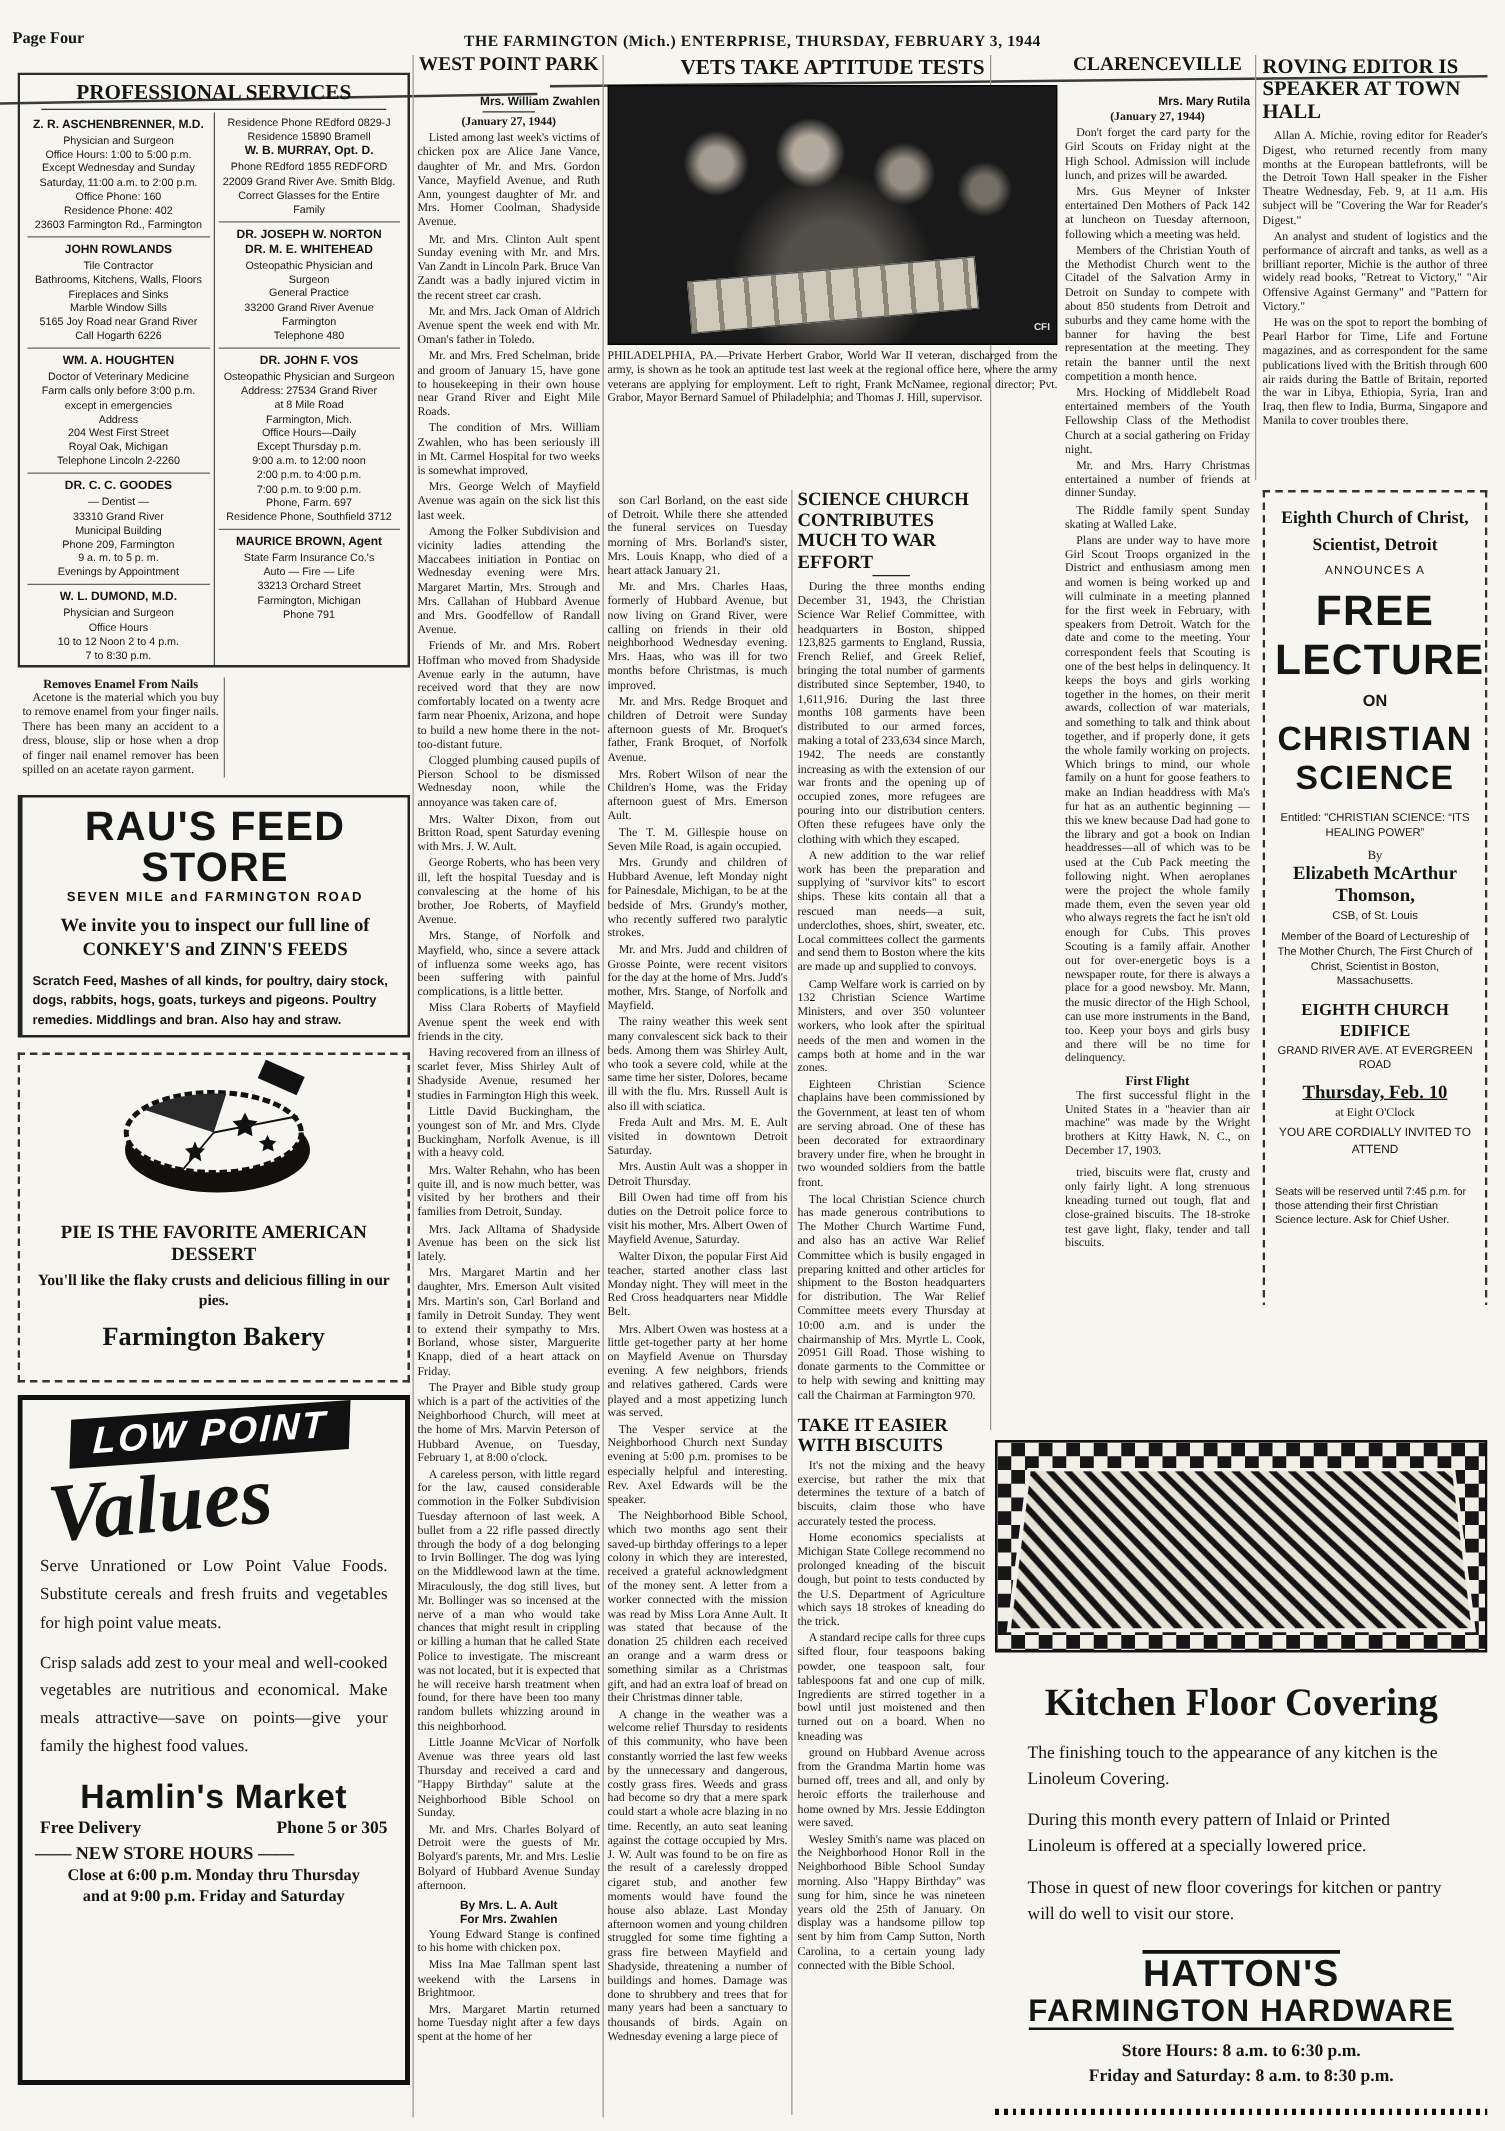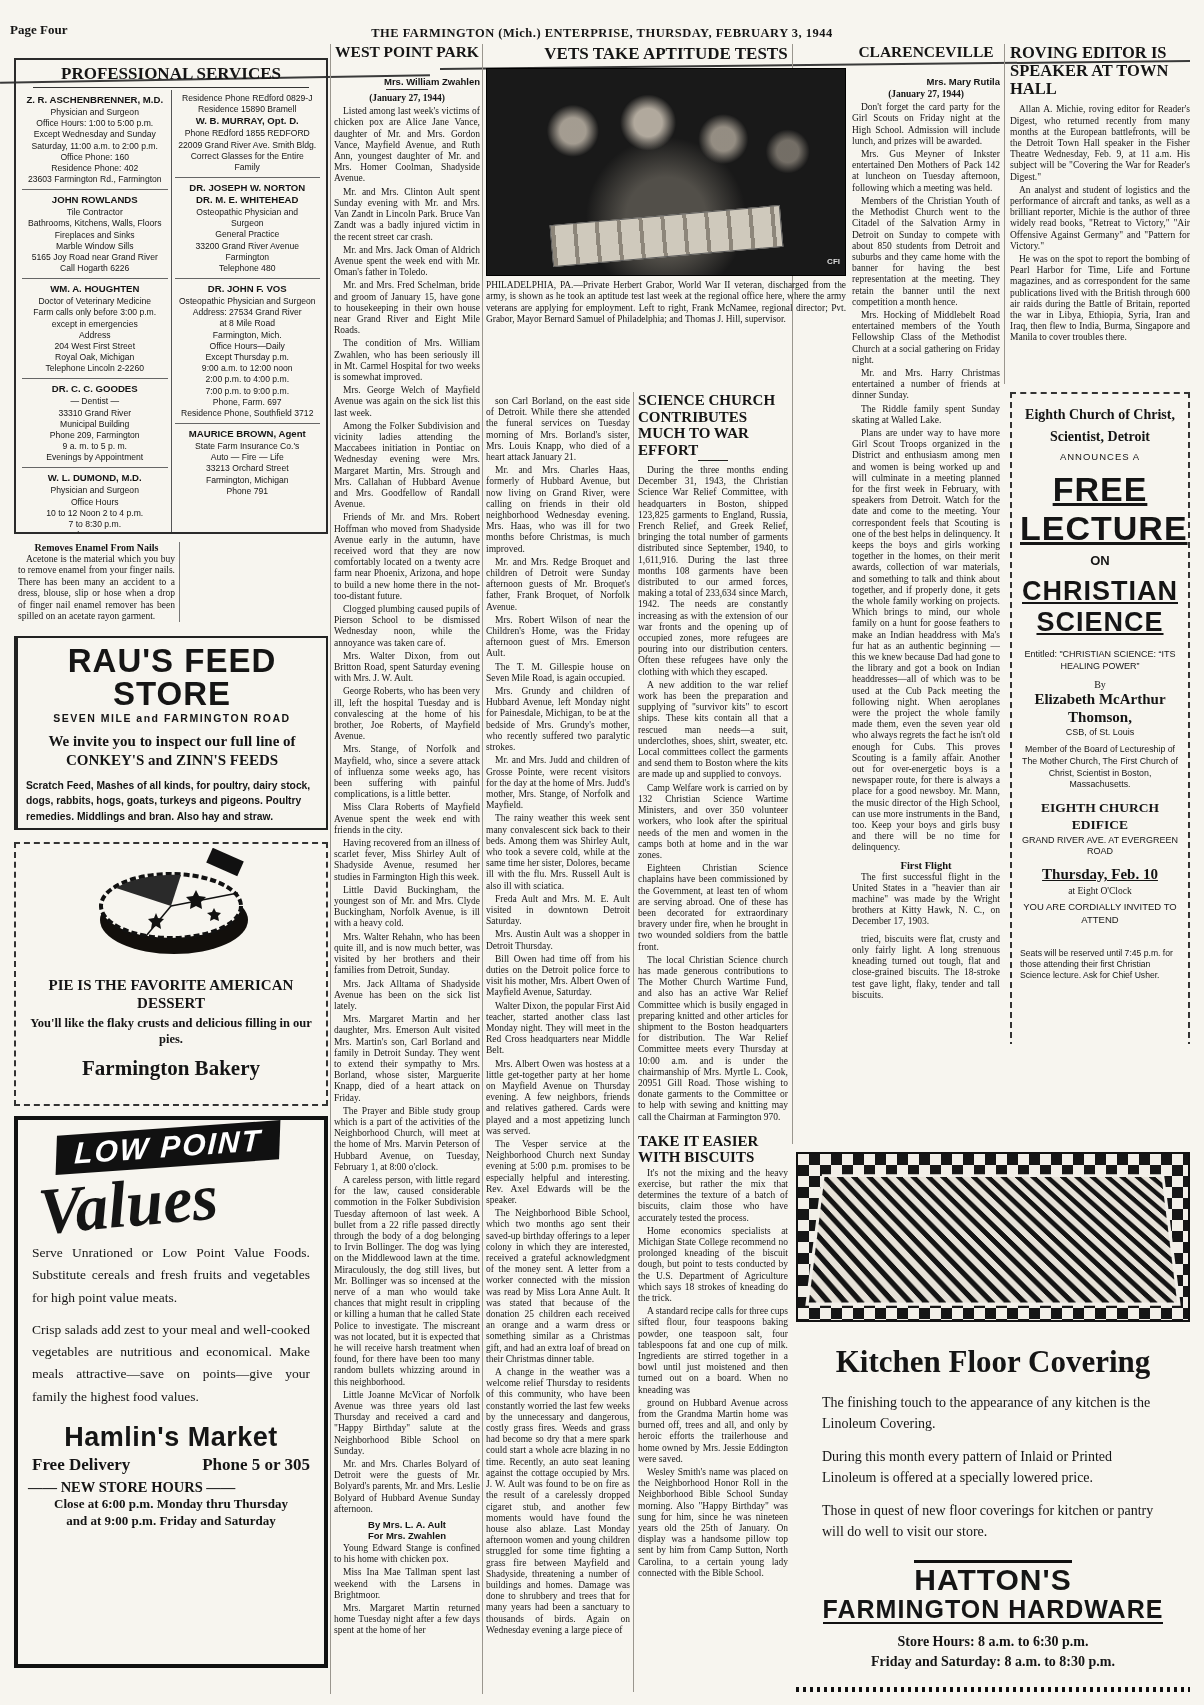--- a/index.html
+++ b/index.html
@@ -62,21 +62,21 @@
   
   .lp-box{border:4px solid #111;margin-top:10px;padding:8px 10px;height:528px;overflow:hidden;}
   .lp-banner{background:#111;color:#fff;display:inline-block;padding:2px 18px 3px;
              transform:rotate(-4deg) skewX(-6deg);font-family:"Liberation Sans",sans-serif;
              font-weight:bold;font-style:italic;font-size:30px;letter-spacing:2px;margin-left:28px;}
   .lp-values{font-style:italic;font-weight:bold;font-size:66px;line-height:.95;
              transform:rotate(-5deg);margin:2px 0 0 10px;font-family:"Liberation Serif",serif;}
   .lp-body p{font-size:13.5px;line-height:1.65;text-align:justify;margin:10px 4px 0;}
   .lp-market{font-family:"Liberation Sans",sans-serif;font-weight:bold;font-size:27px;
              text-align:center;margin-top:14px;letter-spacing:.5px;}
-  .lp-row{display:flex;justify-content:space-between;font-weight:bold;font-size:17px;margin:2px 4px 0;}
+  .lp-row{display:flex;justify-content:space-between;font-weight:bold;font-size:14px;margin:2px 4px 0;}
   .lp-hours-head{font-weight:bold;font-size:14.5px;text-align:left;margin-top:4px;}
   .lp-hours{font-weight:bold;font-size:13px;text-align:center;line-height:1.3;}
 
   
   .photo-head{font-weight:bold;font-size:17px;text-align:center;margin:0 0 4px;}
   .photo{position:relative;height:206px;background:#191919;border:1px solid #000;
          background-image:radial-gradient(circle at 24% 30%,rgba(210,200,185,.75) 0 13px,rgba(210,200,185,0) 26px),
                           radial-gradient(circle at 45% 26%,rgba(215,205,190,.8) 0 14px,rgba(215,205,190,0) 28px),
                           radial-gradient(circle at 66% 34%,rgba(200,190,175,.7) 0 12px,rgba(200,190,175,0) 25px),
                           radial-gradient(circle at 84% 40%,rgba(190,180,165,.55) 0 11px,rgba(190,180,165,0) 22px),
@@ -95,21 +95,21 @@
   
   .ff-title{font-weight:bold;font-size:10.5px;text-align:center;margin:6px 0 1px;}
 
   
   .rov-head{font-weight:bold;font-size:16.5px;line-height:1.1;margin:0 0 6px;}
 
   
   .lect-box{border:2px dashed #333;padding:10px 8px;height:100%;text-align:center;overflow:hidden;}
   .lect-church{font-weight:bold;font-size:14px;line-height:1.55;}
   .lect-ann{font-family:"Liberation Sans",sans-serif;font-size:9.5px;letter-spacing:1px;margin-top:4px;}
-  .lect-free{font-family:"Liberation Sans",sans-serif;font-weight:bold;font-size:34px;line-height:1.15;margin-top:8px;letter-spacing:1px;text-decoration:underline;}
+  .lect-free{font-family:"Liberation Sans",sans-serif;font-weight:bold;font-size:34px;line-height:1.15;margin-top:8px;letter-spacing:1px;}
   .lect-on{font-family:"Liberation Sans",sans-serif;font-weight:bold;font-size:13px;margin:4px 0;}
   .lect-entitled{font-family:"Liberation Sans",sans-serif;font-size:9px;line-height:1.4;margin-top:10px;white-space:pre-line;}
   .lect-by{font-size:10px;margin-top:6px;}
   .lect-name{font-weight:bold;font-size:15px;line-height:1.2;}
   .lect-csb{font-family:"Liberation Sans",sans-serif;font-size:9px;margin-top:1px;}
   .lect-member{font-family:"Liberation Sans",sans-serif;font-size:8.8px;line-height:1.35;margin-top:7px;}
   .lect-edifice{font-weight:bold;font-size:13.5px;line-height:1.2;margin-top:9px;}
   .lect-addr{font-family:"Liberation Sans",sans-serif;font-size:9px;line-height:1.3;margin-top:2px;}
   .lect-day{font-weight:bold;font-size:15px;text-decoration:underline;margin-top:8px;}
   .lect-time{font-size:9.5px;margin-top:3px;}

